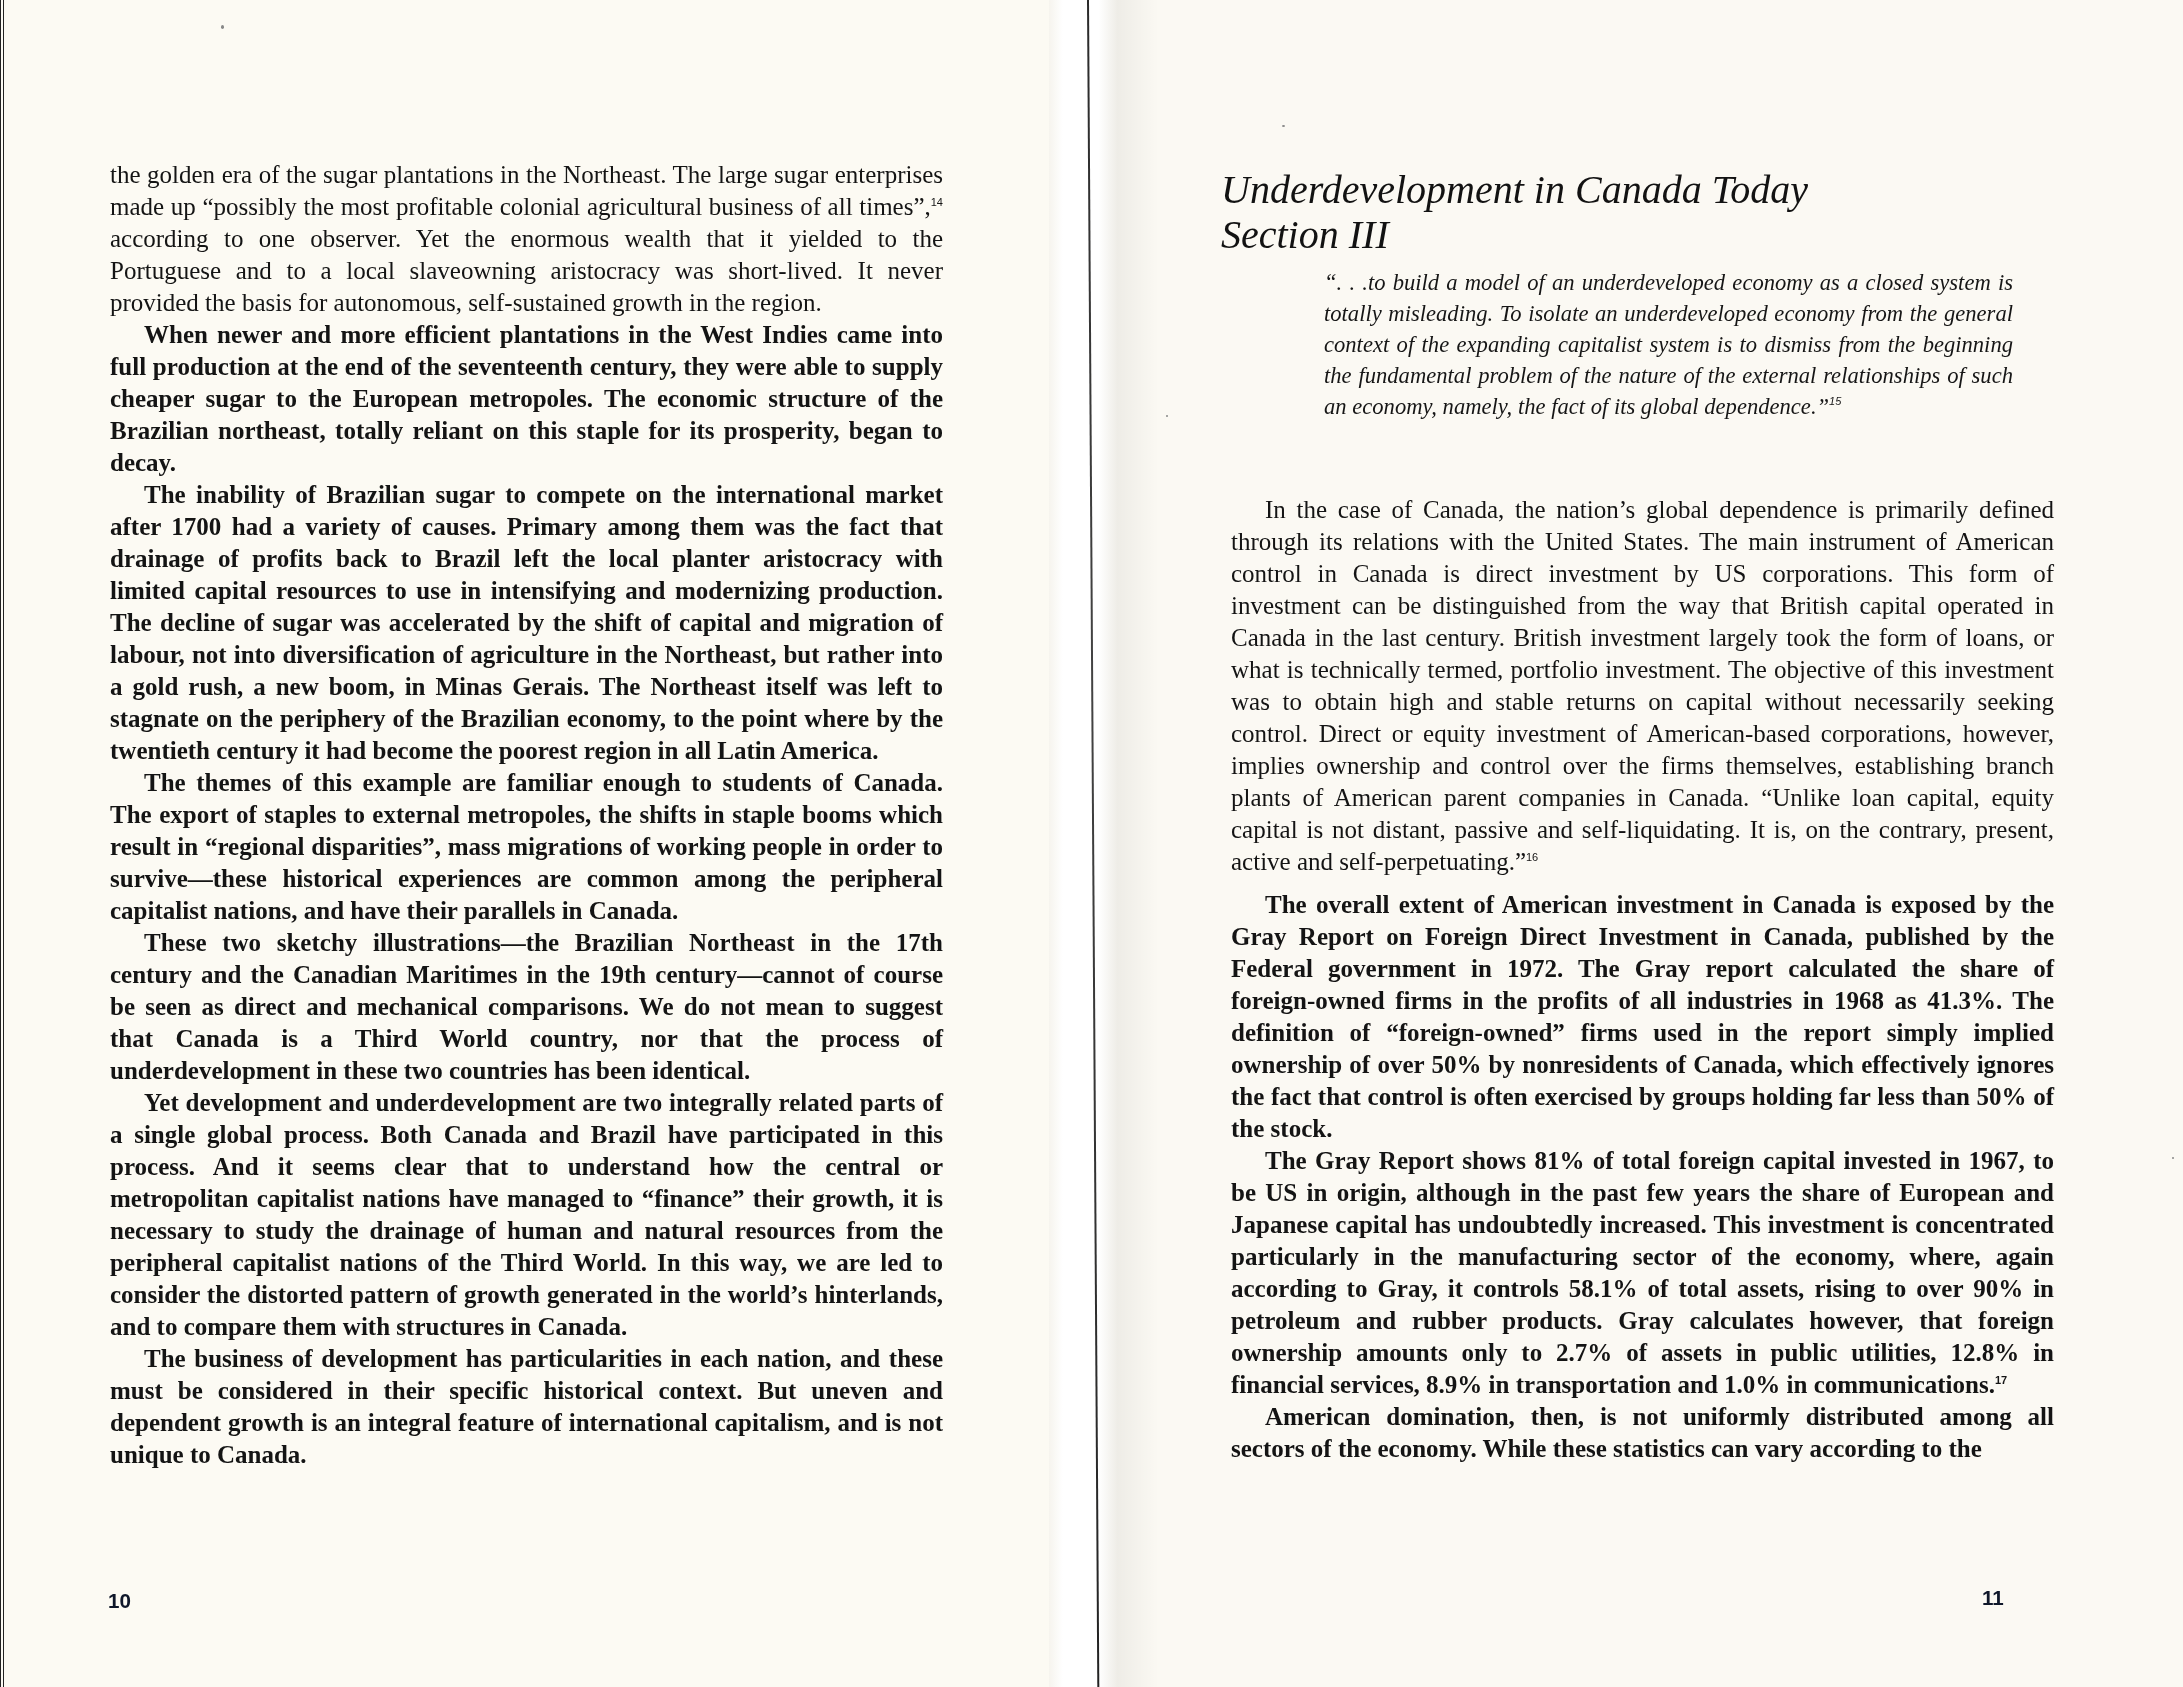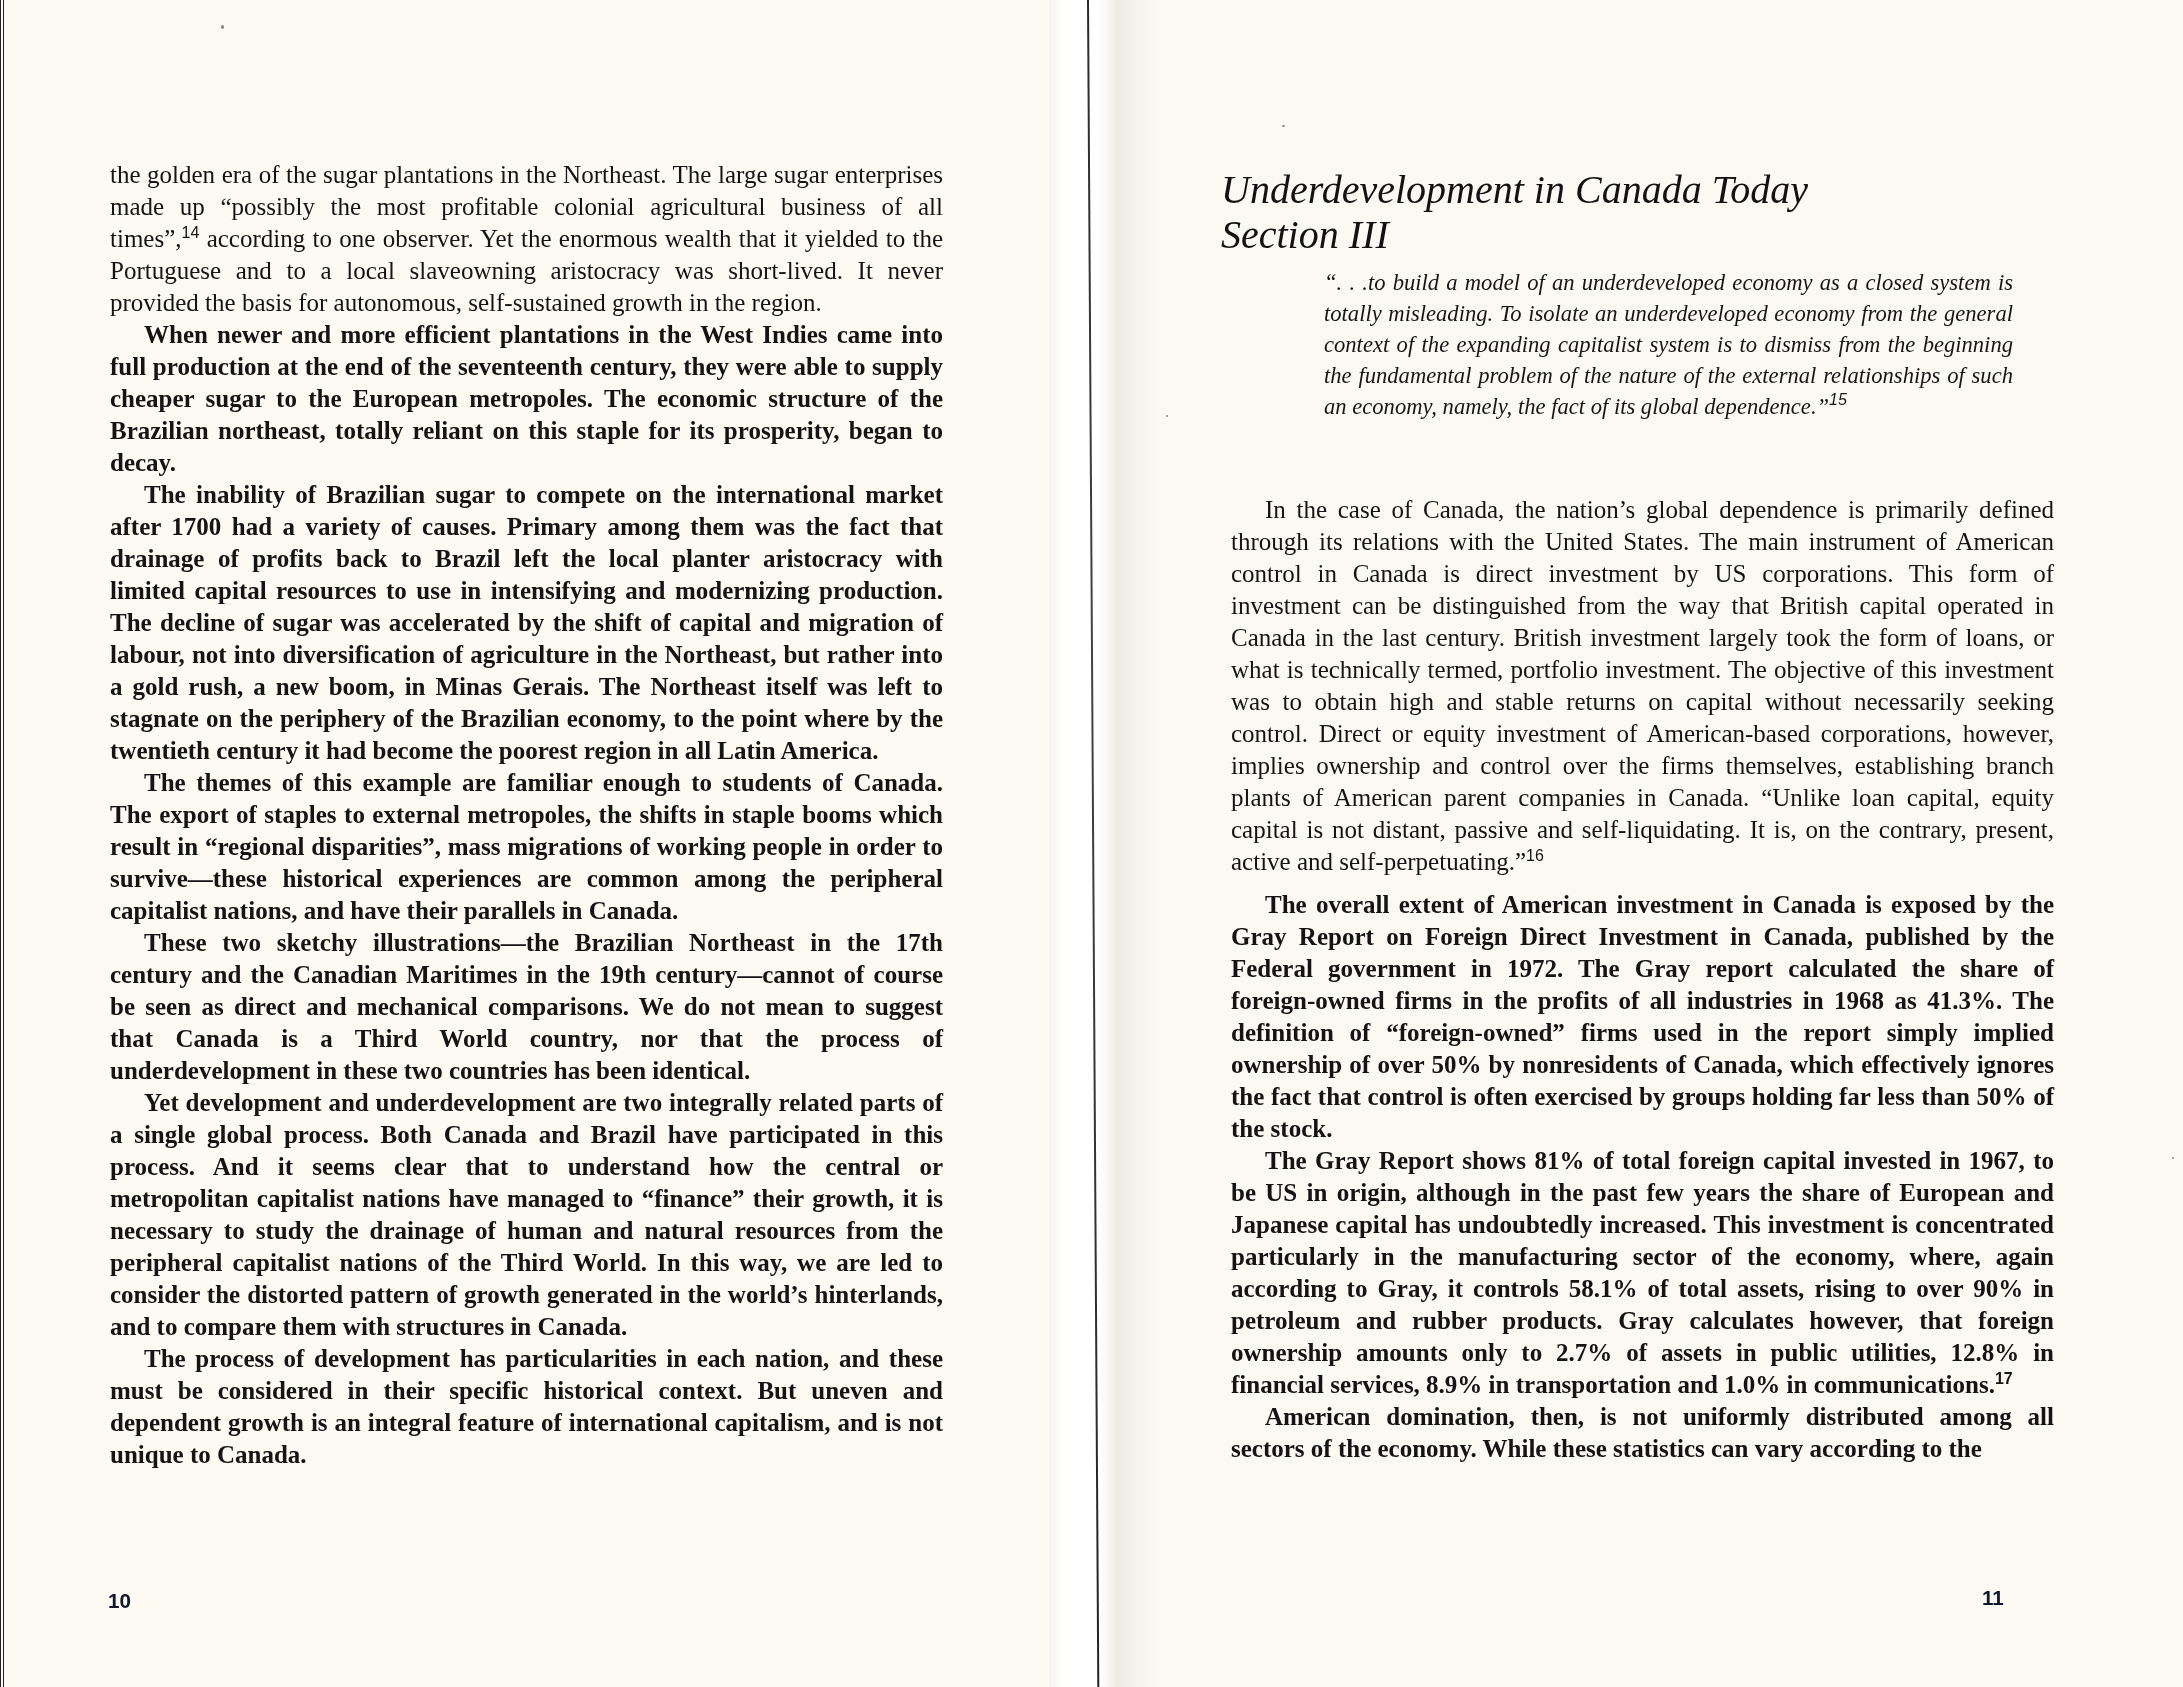--- a/index.html
+++ b/index.html
@@ -32,21 +32,21 @@
     position: absolute;
     font-size: 25px; line-height: 32px;
     text-align: justify; hyphens: manual;
   }
   #left-col { left: 110px; top: 159px; width: 833px; }
   #right-col { left: 1231px; top: 494px; width: 823px; }
   .para { margin: 0; text-indent: 34px; }
   .para.no-indent { text-indent: 0; }
   .para + .para { margin-top: 0; font-weight: bold; }
   .para.gap-above { margin-top: 11px; }
-  sup { font-family: "Liberation Sans", "DejaVu Sans", sans-serif; font-size: 16px; line-height: 0; vertical-align: super; }
+  sup { font-family: "Liberation Sans", "DejaVu Sans", sans-serif; font-size: 11px; line-height: 0; vertical-align: super; }
   .section-title {
     position: absolute; left: 1221px; top: 167px; width: 891px;
     font-style: italic; font-size: 40px; line-height: 45px; color: #121212;
   }
   .epigraph {
     position: absolute; left: 1303px; top: 267px; width: 689px;
     font-style: italic; font-size: 22.6px; line-height: 31px;
     text-align: justify; color: #161616; margin-left: 21px;
   }
   .page-number {
@@ -66,21 +66,21 @@
 <div class="page" id="page-right"></div>
 <div class="spine-shadow"></div>
 
 <div class="text-col" id="left-col">
   <p class="para no-indent"><span>the golden era of the sugar plantations in the Northeast. The large sugar enterprises made up “possibly the most profitable colonial agricultural business of all times”,</span><sup>14</sup><span> according to one observer. Yet the enormous wealth that it yielded to the Portuguese and to a local slaveowning aristo­cracy was short-lived. It never provided the basis for autonomous, self-sustained growth in the region.</span></p>
   <p class="para">When newer and more efficient plantations in the West Indies came into full production at the end of the seventeenth century, they were able to supply cheaper sugar to the European metropoles. The economic struc­ture of the Brazilian northeast, totally reliant on this staple for its prosper­ity, began to decay.</p>
   <p class="para">The inability of Brazilian sugar to compete on the international market after 1700 had a variety of causes. Primary among them was the fact that drainage of profits back to Brazil left the local planter aristocracy with limited capital resources to use in intensifying and modernizing produc­tion. The decline of sugar was accelerated by the shift of capital and migration of labour, not into diversification of agriculture in the North­east, but rather into a gold rush, a new boom, in Minas Gerais. The Northeast itself was left to stagnate on the periphery of the Brazilian economy, to the point where by the twentieth century it had become the poorest region in all Latin America.</p>
   <p class="para">The themes of this example are familiar enough to students of Canada. The export of staples to external metropoles, the shifts in staple booms which result in “regional disparities”, mass migrations of working people in order to survive—these historical experiences are common among the peripheral capitalist nations, and have their parallels in Canada.</p>
   <p class="para">These two sketchy illustrations—the Brazilian Northeast in the 17th century and the Canadian Maritimes in the 19th century—cannot of course be seen as direct and mechanical comparisons. We do not mean to suggest that Canada is a Third World country, nor that the process of underdevelopment in these two countries has been identical.</p>
   <p class="para">Yet development and underdevelopment are two integrally related parts of a single global process. Both Canada and Brazil have participated in this process. And it seems clear that to understand how the central or metropolitan capitalist nations have managed to “finance” their growth, it is necessary to study the drainage of human and natural resources from the peripheral capitalist nations of the Third World. In this way, we are led to consider the distorted pattern of growth generated in the world’s hinter­lands, and to compare them with structures in Canada.</p>
-  <p class="para">The process of development has particularities in each nation, and these must be considered in their specific historical context. But uneven and dependent growth is an integral feature of international capitalism, and is not unique to Canada.</p>
+  <p class="para">The business of development has particularities in each nation, and these must be considered in their specific historical context. But uneven and dependent growth is an integral feature of international capitalism, and is not unique to Canada.</p>
 </div>
 <div class="page-number" id="page-num-left">10</div>
 
 <div class="section-title">
   <div>Underdevelopment in Canada Today</div>
   <div>Section III</div>
 </div>
 
 <div class="epigraph"><span>“. . .to build a model of an underdeveloped economy as a closed system is totally misleading. To isolate an underde­veloped economy from the general context of the expanding capitalist system is to dismiss from the beginning the funda­mental problem of the nature of the external relationships of such an economy, namely, the fact of its global dependence.”</span><sup>15</sup></div>
 

